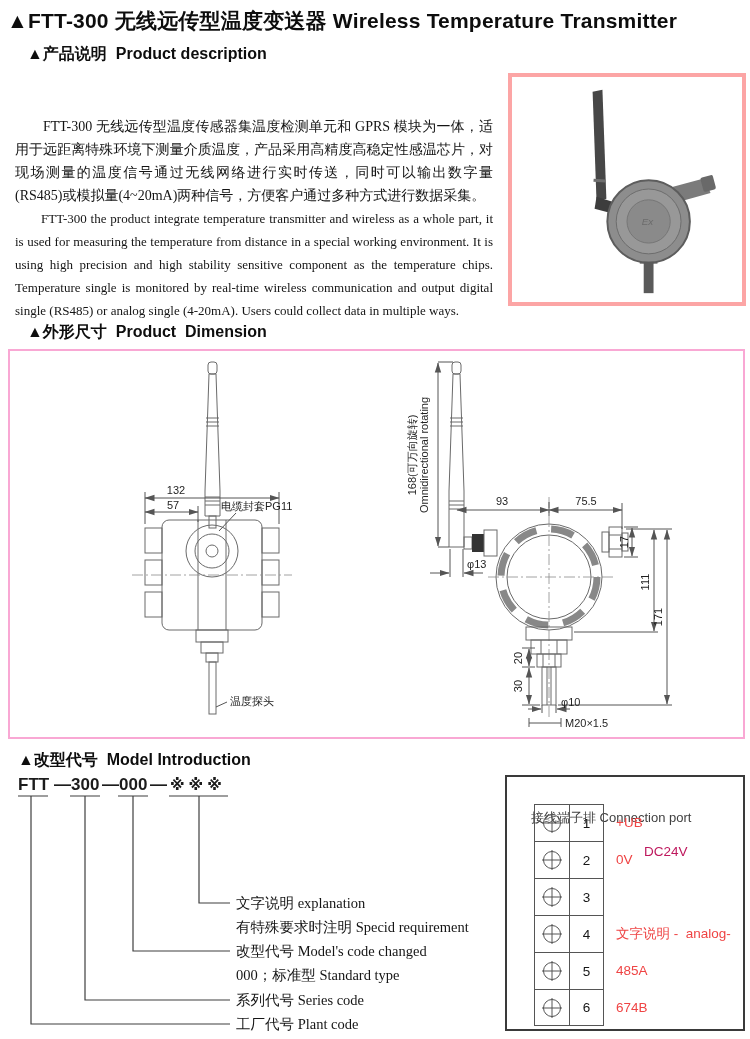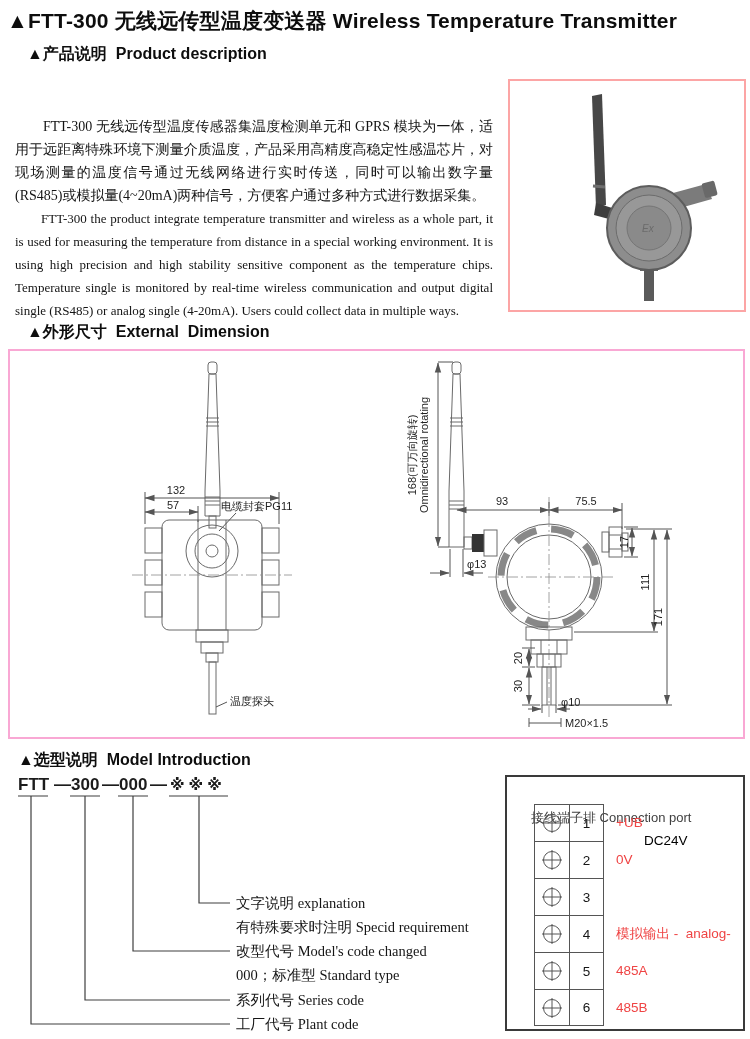--- a/index.html
+++ b/index.html
@@ -22,22 +22,22 @@
 
   .desc {
     position:absolute; left:15px; top:71px; width:478px;
     font-family:"Liberation Serif","DejaVu Serif",serif;
     line-height:23px; text-align:justify; color:#141414;margin-top:44px;
   }
   .para-zh { font-size:14px; text-indent:2em; }
   .para-en { font-size:13px; text-indent:2em; }
 
   .photo-frame {
-    position:absolute; left:508px; top:79px; width:238px; height:233px;
-    border:2px solid #fca5a5; background:#fff;text-align:center;
+    position:absolute; left:508px; top:73px; width:238px; height:233px;
+    border:4px solid #fca5a5; background:#fff;text-align:center;
   }
   .photo-frame svg { display:block; width:100%; height:100%; }
 
   .dim-box {
     position:absolute; left:8px; top:349px; width:737px; height:390px;
     border:2px solid #f9a8d4; background:#fff;
   }
   .dim-box svg { display:block; width:733px; height:386px; }
 
   .model-svg { position:absolute; left:15px; top:772px; width:475px; height:262px; }
@@ -55,21 +55,21 @@
   }
   .tc2 {
     width:35px; border-left:1px solid #555; border-top:1px solid #555; border-right:1px solid #555;
     display:flex; align-items:center; justify-content:center; font-size:13.5px; color:#161616;
   }
   .trow:last-child .tc1, .trow:last-child .tc2 { border-bottom:1px solid #555; }
   .tc3 {
     padding-left:12px; display:flex; align-items:center;
     font-size:13.5px; color:#ef4444; white-space:pre;
   }
-  .dc24 { position:absolute; left:137px; top:56px; font-size:13.5px; color:#000000; }
+  .dc24 { position:absolute; left:137px; top:67px; font-size:13.5px; color:#be185d; }
 
   
   svg text { font-family:"Liberation Sans","DejaVu Sans",sans-serif; }
   .svg-code { font-size:17px; font-weight:bold; fill:#1c1c1c; }
   .svg-stars { font-size:15px; font-weight:bold; fill:#1c1c1c; letter-spacing:4px; }
   .svg-label { font-size:14.5px; fill:#151515; font-family:"Liberation Serif","DejaVu Serif",serif; }
   .svg-dim { font-size:11px; fill:#1f1f1f; }
   .ln { stroke:#6a6a6a; stroke-width:1; fill:none; }
   .lnd { stroke:#555; stroke-width:1; fill:none; }
   .cl { stroke:#8a8a8a; stroke-width:0.8; fill:none; stroke-dasharray:11 3 2 3; }
@@ -98,21 +98,21 @@
       <rect x="193" y="101" width="13" height="15" rx="2" fill="#696969" transform="rotate(-15 199 108)"></rect>
       <rect x="130" y="179" width="18" height="11" fill="#686868"></rect>
       <circle cx="139" cy="147" r="42" fill="#8d8d8d" stroke="#5d5d5d" stroke-width="2"></circle>
       <circle cx="139" cy="147" r="33" fill="#989898" stroke="#6c6c6c" stroke-width="1"></circle>
       <circle cx="139" cy="147" r="22" fill="#8a8a8a" stroke="#757575" stroke-width="1"></circle>
       <text x="132" y="151" font-size="10" fill="#6b6b6b" font-style="italic">Ex</text>
       <rect x="134" y="188" width="10" height="32" fill="#5a5a5a"></rect>
     </svg>
   </div>
 
-  <div class="h2 h2-dim">▲外形尺寸  External  Dimension</div>
+  <div class="h2 h2-dim">▲外形尺寸  Product  Dimension</div>
 
   <div class="dim-box">
     <svg viewBox="0 0 733 386">
       <defs>
         <marker id="ae" markerWidth="11" markerHeight="8" refX="9.5" refY="4" orient="auto">
           <path d="M0,0.8 L10,4 L0,7.2 z" fill="#555"></path>
         </marker>
         <marker id="as" markerWidth="11" markerHeight="8" refX="1.5" refY="4" orient="auto">
           <path d="M11,0.8 L1,4 L11,7.2 z" fill="#555"></path>
         </marker>
@@ -221,21 +221,21 @@
         <line class="lnd" x1="518" y1="358" x2="531" y2="358" marker-end="url(#ae)"></line>
         <line class="lnd" x1="560" y1="358" x2="547" y2="358" marker-end="url(#ae)"></line>
         <text class="svg-dim" x="551" y="355">φ10</text>
 
         <path class="lnd" d="M519,367 V376 M551,367 V376 M519,372 H551"></path>
         <text class="svg-dim" x="555" y="376">M20×1.5</text>
       </g>
     </svg>
   </div>
 
-  <div class="h2 h2-model">▲选型说明  Model Introduction</div>
+  <div class="h2 h2-model">▲改型代号  Model Introduction</div>
 
   <svg class="model-svg" viewBox="0 0 475 262">
     <g class="mline">
       <path d="M3,24 H33 M55,24 H85 M103,24 H133 M154,24 H213"></path>
       <path d="M16,24 V252 H215"></path>
       <path d="M70,24 V228 H215"></path>
       <path d="M118,24 V179 H215"></path>
       <path d="M184,24 V131 H215"></path>
     </g>
     <text class="svg-code" x="3" y="18">FTT</text>
@@ -290,38 +290,38 @@
         <div class="tc2">3</div>
       </div>
       <div class="trow">
         <div class="tc1">
           <svg width="24" height="24">
               <circle cx="12" cy="12" r="8.5" fill="none" stroke="#555"></circle>
               <path d="M12,2 V22 M2,12 H22" stroke="#555" fill="none"></path>
             </svg>
         </div>
         <div class="tc2">4</div>
-        <div class="tc3">模拟输出 -  analog-</div>
+        <div class="tc3">文字说明 -  analog-</div>
       </div>
       <div class="trow">
         <div class="tc1">
           <svg width="24" height="24">
               <circle cx="12" cy="12" r="8.5" fill="none" stroke="#555"></circle>
               <path d="M12,2 V22 M2,12 H22" stroke="#555" fill="none"></path>
             </svg>
         </div>
         <div class="tc2">5</div>
         <div class="tc3">485A</div>
       </div>
       <div class="trow">
         <div class="tc1">
           <svg width="24" height="24">
               <circle cx="12" cy="12" r="8.5" fill="none" stroke="#555"></circle>
               <path d="M12,2 V22 M2,12 H22" stroke="#555" fill="none"></path>
             </svg>
         </div>
         <div class="tc2">6</div>
-        <div class="tc3">485B</div>
+        <div class="tc3">674B</div>
       </div>
     </div>
   </div>
 
 </div>
 
 </body></html>

